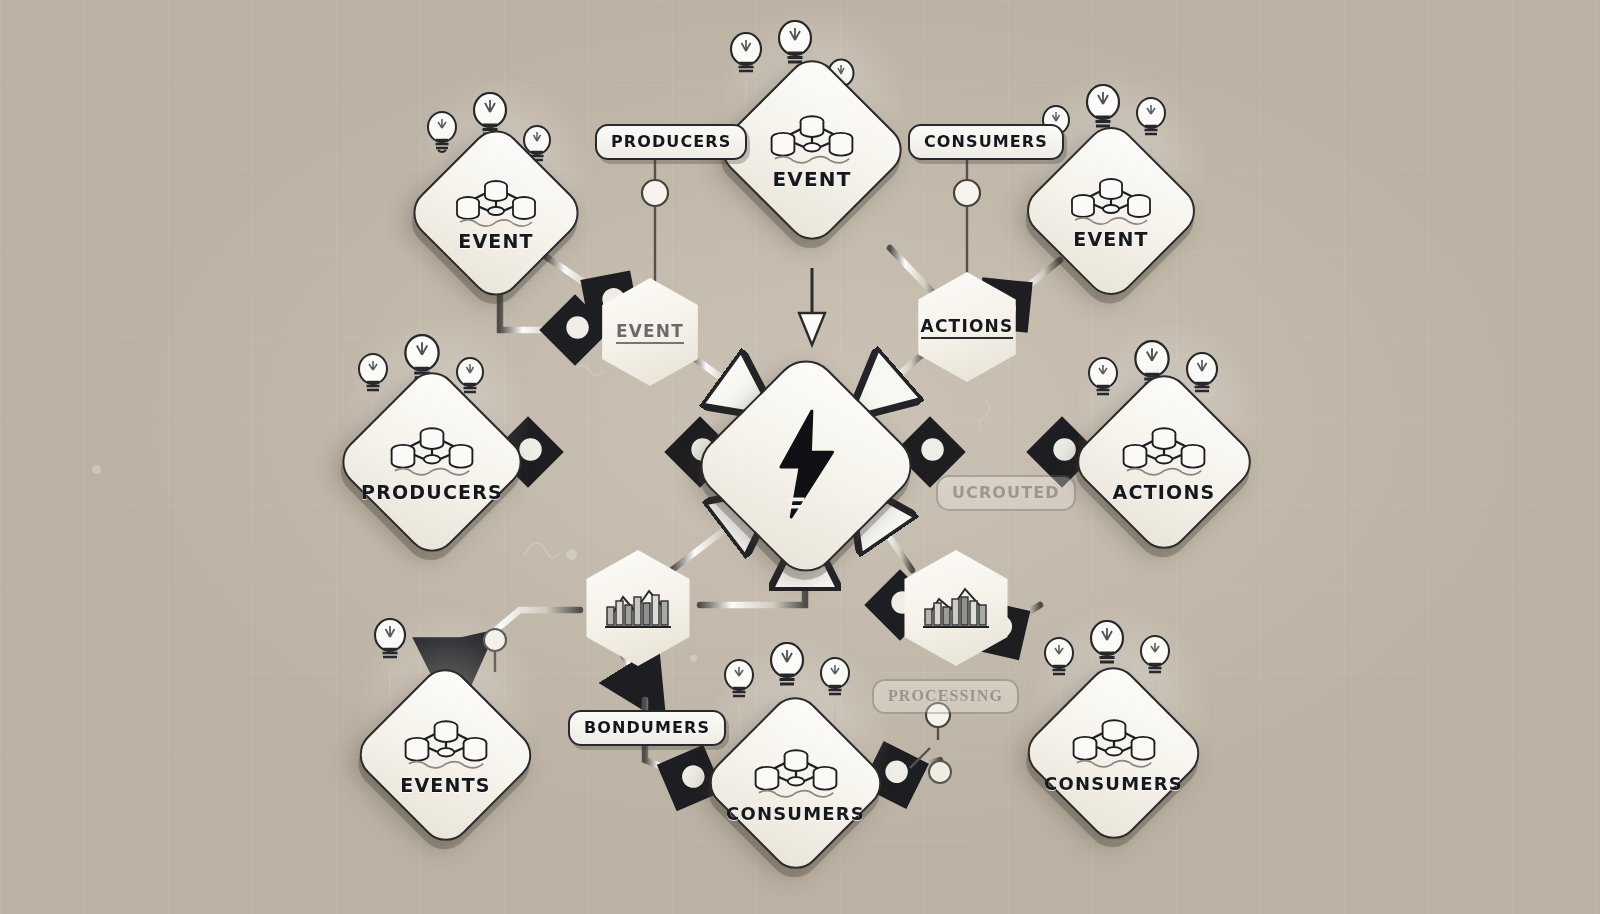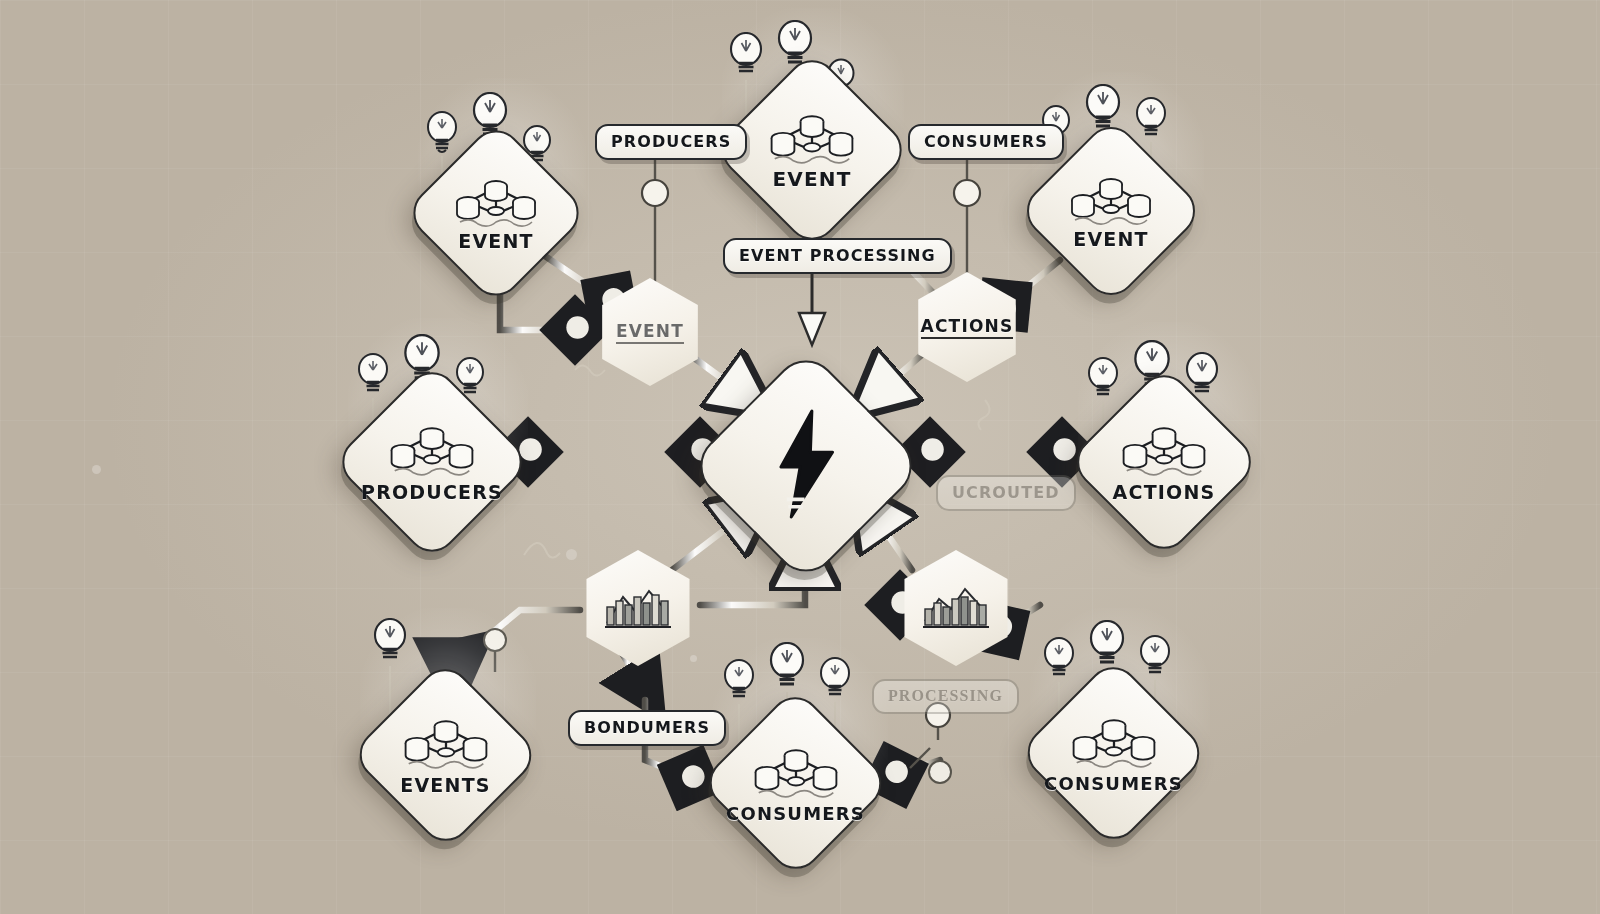--- a/index.html
+++ b/index.html
@@ -701,21 +701,20 @@
           </g>
           <path d="M4 50 H70" stroke="#1f2024" stroke-width="2.2"></path>
         </svg>
       </span>
       <span class="node-label" style="font-size:14px;"></span>
     </div>
   </div>
 
   <div class="pill" style="left:595px; top:124px;">PRODUCERS</div>
   <div class="pill" style="left:908px; top:124px;">CONSUMERS</div>
-  <div class="pill" style="left:723px; top:238px;">EVENT PROCESSING</div>
   <div class="pill faded" style="left:936px; top:475px;">UCROUTED</div>
   <div class="pill" style="left:568px; top:710px;">BONDUMERS</div>
   <div class="pill faded" style="left:872px; top:679px;font-family:Liberation Serif, serif;">PROCESSING</div>
 
   <div class="speck" style="left:92px;  top:465px; width:9px;  height:9px;  opacity:.5;"></div>
   <div class="speck" style="left:566px; top:549px; width:11px; height:11px; opacity:.45;"></div>
   <div class="speck" style="left:690px; top:655px; width:7px;  height:7px;  opacity:.5;"></div>
 
 </div>
 

